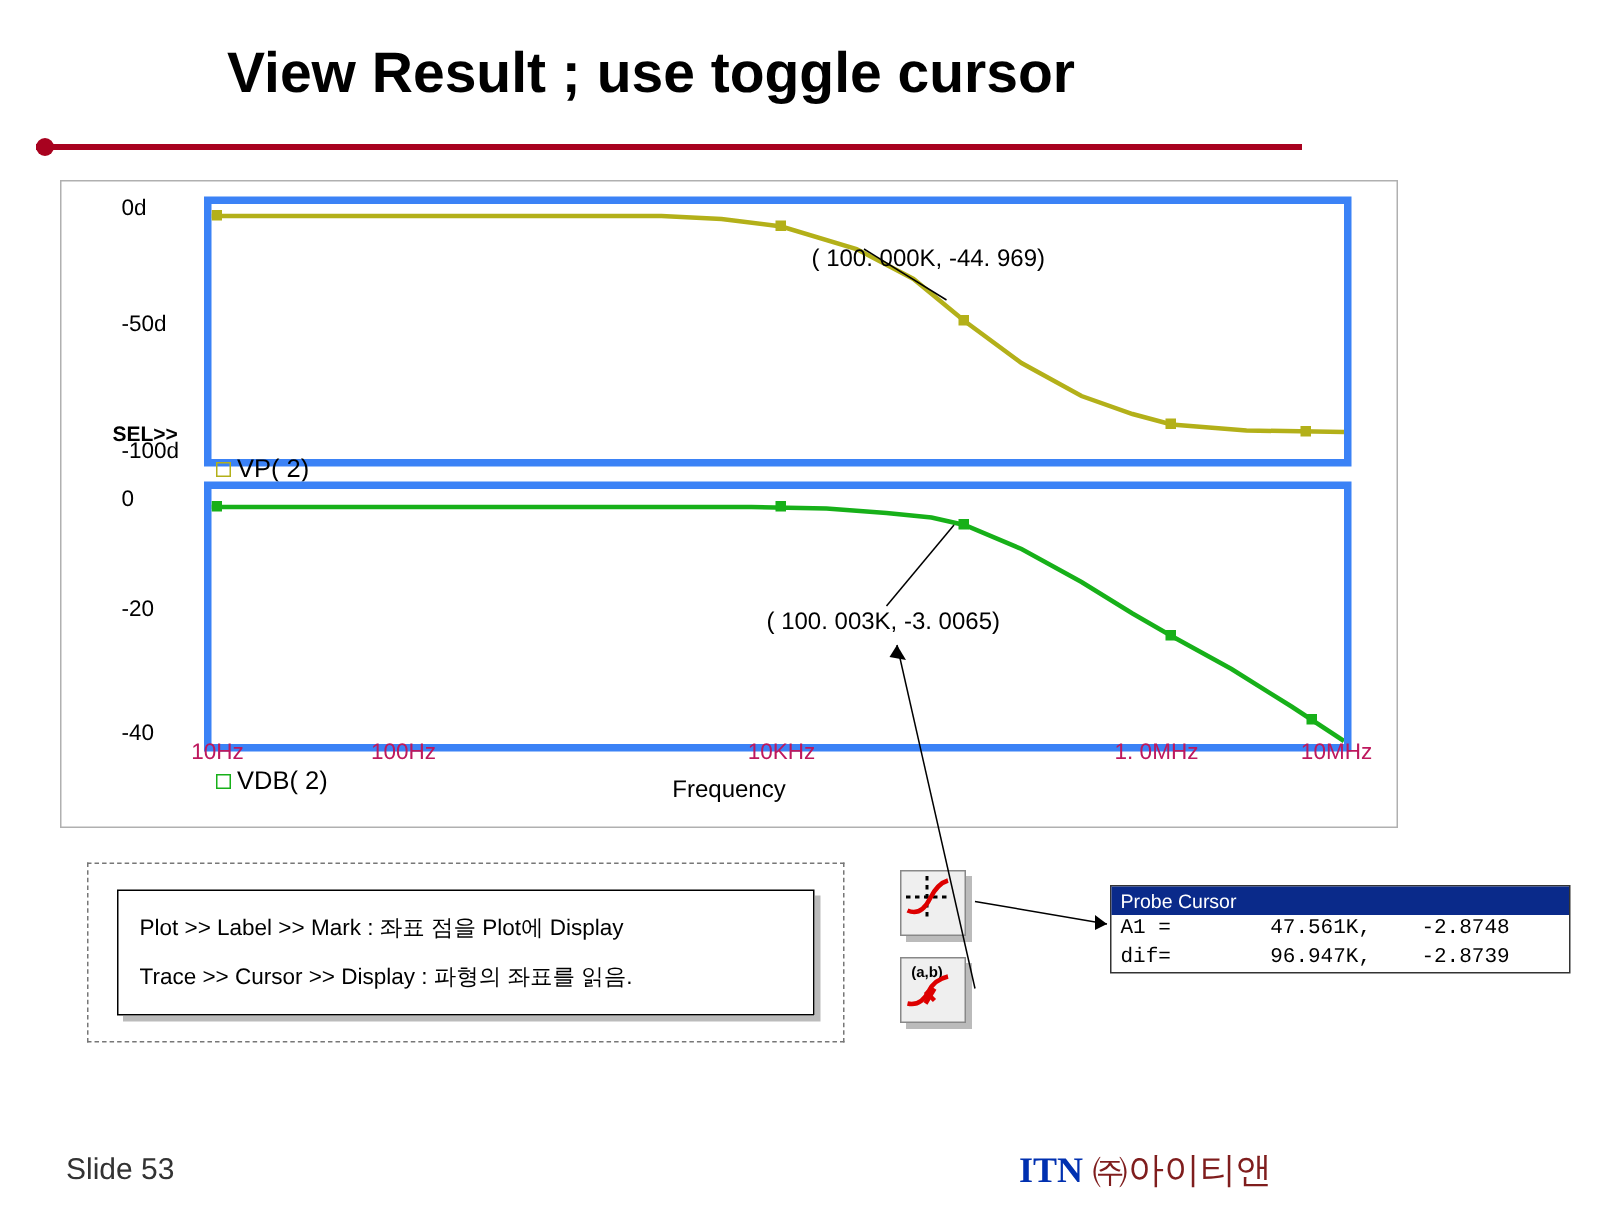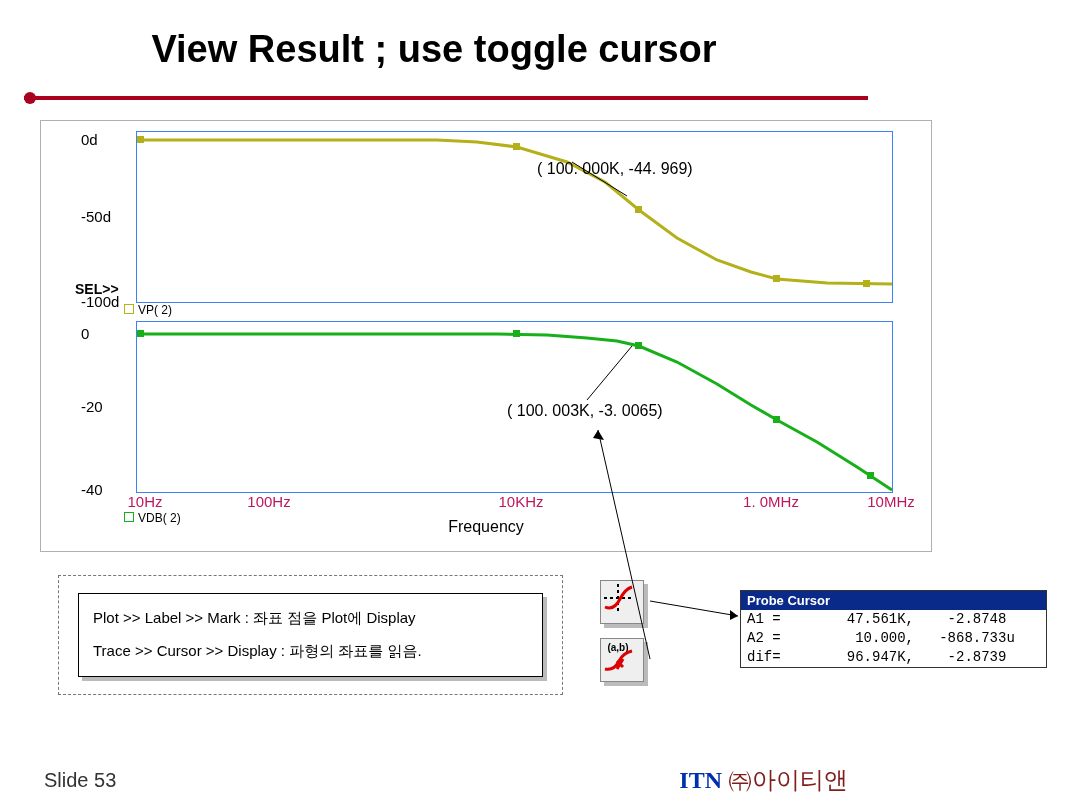--- a/index.html
+++ b/index.html
@@ -2,36 +2,36 @@
 <html><head>
 <meta charset="utf-8">
 <style>
   html,body{margin:0;padding:0;width:1080px;height:810px;background:#fff;font-family:Arial,"Malgun Gothic",sans-serif;overflow:hidden}
   .slide{position:relative;width:868px;height:810px}
   .title{position:absolute;top:28px;left:0;width:100%;text-align:center;font-size:38px;font-weight:bold;color:#000}
   .rule-dot{position:absolute;left:24px;top:92px;width:12px;height:12px;border-radius:50%;background:#a8021f}
   .rule{position:absolute;left:24px;right:0;top:96px;height:4px;background:#a8021f}
   .plot-frame{position:absolute;left:40px;top:120px;width:890px;height:430px;border:1px solid #b0b0b0;background:#fff}
   .plot-inner{position:relative;width:100%;height:100%}
-  .chart-box{position:absolute;left:95px;width:755px;border:1px solid #3b82f6;background:#fff}
+  .chart-box{position:absolute;left:95px;width:755px;border:5px solid #3b82f6;background:#fff}
   .chart1{top:10px;height:170px}
   .chart2{top:200px;height:170px}
   .yt{position:absolute;left:40px;font-size:15px;color:#000;transform:translateY(-50%)}
   .sel{position:absolute;left:34px;top:160px;font-size:14px;font-weight:bold}
   .leg-sq{display:inline-block;width:8px;height:8px;border:1px solid;margin-right:4px}
-  .leg{position:absolute;left:83px;font-size:12px}
+  .leg{position:absolute;left:103px;font-size:17px}
   .xt{position:absolute;font-size:15px;color:#be185d;transform:translateX(-50%)}
   .xaxis-label{position:absolute;top:397px;left:0;width:100%;text-align:center;font-size:16px}
   .cursor-ann{position:absolute;font-size:16px}
   .instr-box{position:absolute;left:58px;top:575px;width:505px;height:120px;background:#fff}
   .instr-dotted{position:absolute;inset:0;border:1px dashed #777}
   .instr-inner{position:absolute;left:20px;top:18px;right:20px;bottom:18px;border:1px solid #000;box-shadow:4px 4px 0 #bbb;display:flex;flex-direction:column;justify-content:center;padding-left:14px;gap:14px;font-size:15px}
   .icon-box{position:absolute;width:42px;height:42px;border:1px solid #888;background:#efefef;box-shadow:4px 4px 0 #bbb;display:flex;align-items:center;justify-content:center}
   .probe-win{position:absolute;left:740px;top:590px;width:305px;border:1px solid #333;background:#fff;font-family:"Courier New",monospace;font-size:14px}
-  .probe-title{background:#0a2a8a;color:#fff;font-family:Arial;font-weight:bold;padding:2px 6px;font-size:13px}
+  .probe-title{background:#0a2a8a;color:#fff;font-family:Arial;font-weight:normal;padding:2px 6px;font-size:13px}
   .probe-row{display:flex;padding:0 6px;line-height:19px}
   .pc1{width:52px}.pc2{width:115px;text-align:right}.pc3{flex:1;text-align:center}
   .footer-left{position:absolute;left:44px;bottom:18px;font-size:20px;color:#333}
   .footer-right{position:absolute;right:20px;bottom:14px;font-size:24px}
   .footer-right .itn{font-family:"Times New Roman",serif;color:#0030b0;font-weight:bold}
   .footer-right .kor{color:#7f1d1d}
   svg{position:absolute;left:0;top:0}
 </style>
 </head>
 <body>
@@ -121,25 +121,20 @@
   </svg>
 
   <div class="probe-win">
     <div class="probe-title">Probe Cursor</div>
     <div class="probe-row">
       <div class="pc1">A1 =</div>
       <div class="pc2">47.561K,</div>
       <div class="pc3">-2.8748</div>
     </div>
     <div class="probe-row">
-      <div class="pc1">A2 =</div>
-      <div class="pc2">10.000,</div>
-      <div class="pc3">-868.733u</div>
-    </div>
-    <div class="probe-row">
       <div class="pc1">dif=</div>
       <div class="pc2">96.947K,</div>
       <div class="pc3">-2.8739</div>
     </div>
   </div>
 
   <div class="footer-left">Slide 53</div>
   <div class="footer-right">
     <span class="itn">ITN </span><span class="kor">㈜아이티앤</span>
   </div>

